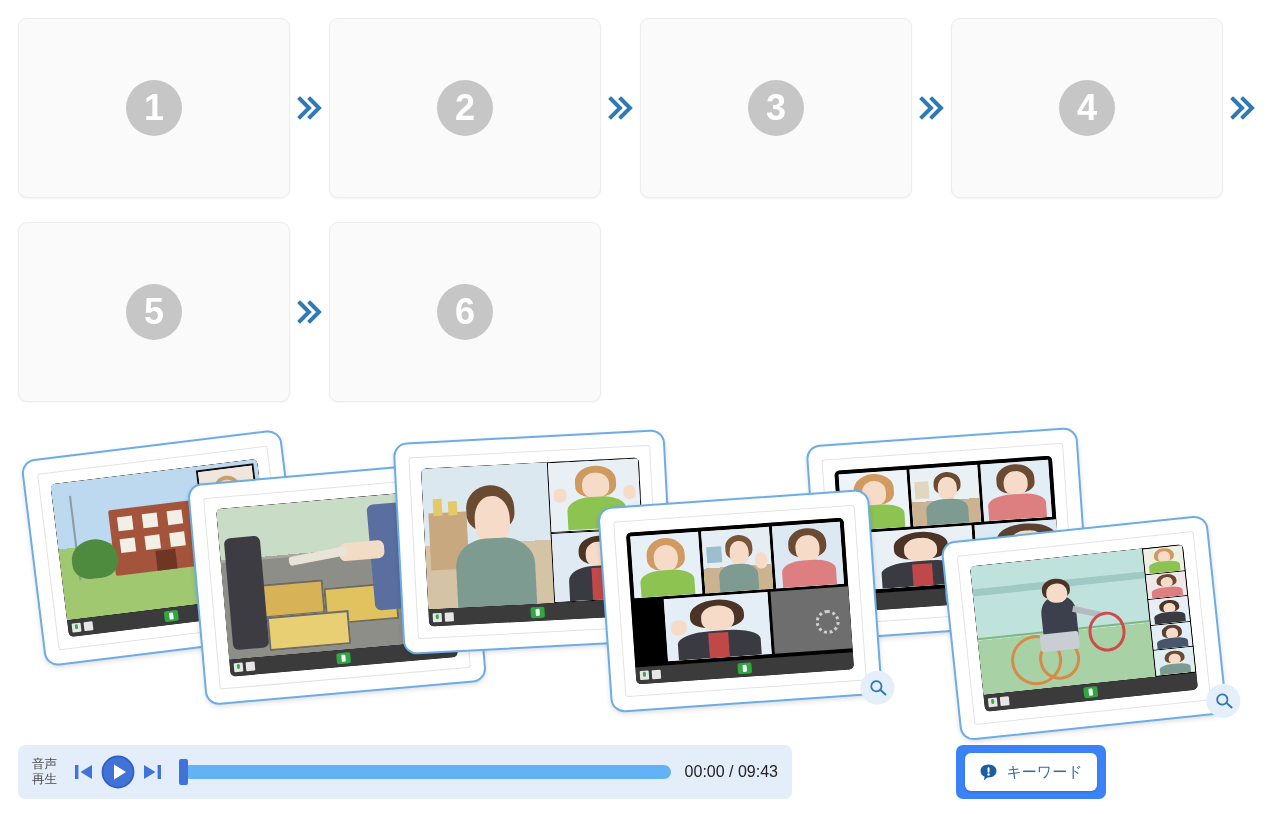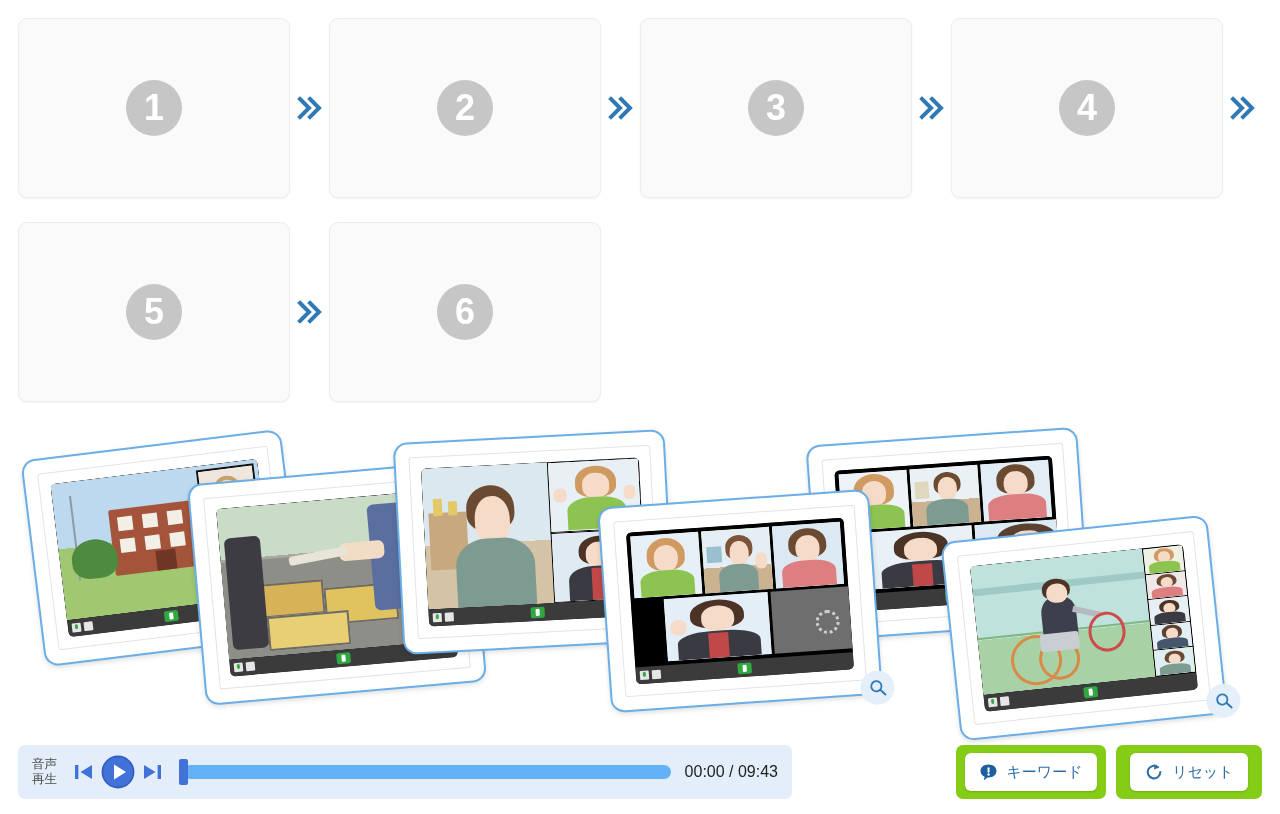--- a/index.html
+++ b/index.html
@@ -273,21 +273,21 @@
     margin-left: 14px;
     font-size: 16px;
     color: #222222;
     white-space: nowrap;
   }
 
   .btn-pad {
     position: absolute;
     top: 3px;
     height: 54px;
-    background: #84cc16;
+    background: #3b82f6;
     border-radius: 7px;
     display: flex;
     align-items: center;
     justify-content: center;
     box-sizing: border-box;
   }
   #keyword-pad { left: 956px; width: 150px; }
   #reset-pad  { left: 1116px; width: 146px; }
   .pill {
     background: #ffffff;
@@ -730,25 +730,14 @@
         <svg width="19" height="19" viewBox="0 0 20 20" fill="none">
           <path d="M10 1.6 C5 1.6 1.6 4.5 1.6 8.4 C1.6 11.1 3.3 13.4 5.9 14.5 L5.1 18.4 L8.8 15.2 C9.2 15.2 9.6 15.2 10 15.2 C15 15.2 18.4 12.3 18.4 8.4 C18.4 4.5 15 1.6 10 1.6 Z" fill="#1d5f9e"></path>
           <rect x="9" y="4.6" width="2.1" height="5.6" rx="1" fill="#ffffff"></rect>
           <circle cx="10.05" cy="12.1" r="1.25" fill="#ffffff"></circle>
         </svg>
       </span>
       <span>キーワード</span>
     </div>
   </div>
 
-  <div class="btn-pad" id="reset-pad">
-    <div class="pill">
-      <span>
-        <svg width="20" height="20" viewBox="0 0 20 20" fill="none">
-          <path d="M16.3 10 A6.3 6.3 0 1 1 13.9 5.1" stroke="#2f6ea8" stroke-width="2.1" stroke-linecap="round" fill="none"></path>
-          <path d="M10.4 2.1 L14.9 5.4 L10.1 7.5 Z" fill="#2f6ea8"></path>
-        </svg>
-      </span>
-      <span>リセット</span>
-    </div>
-  </div>
 
 </div>
 
 </body></html>

